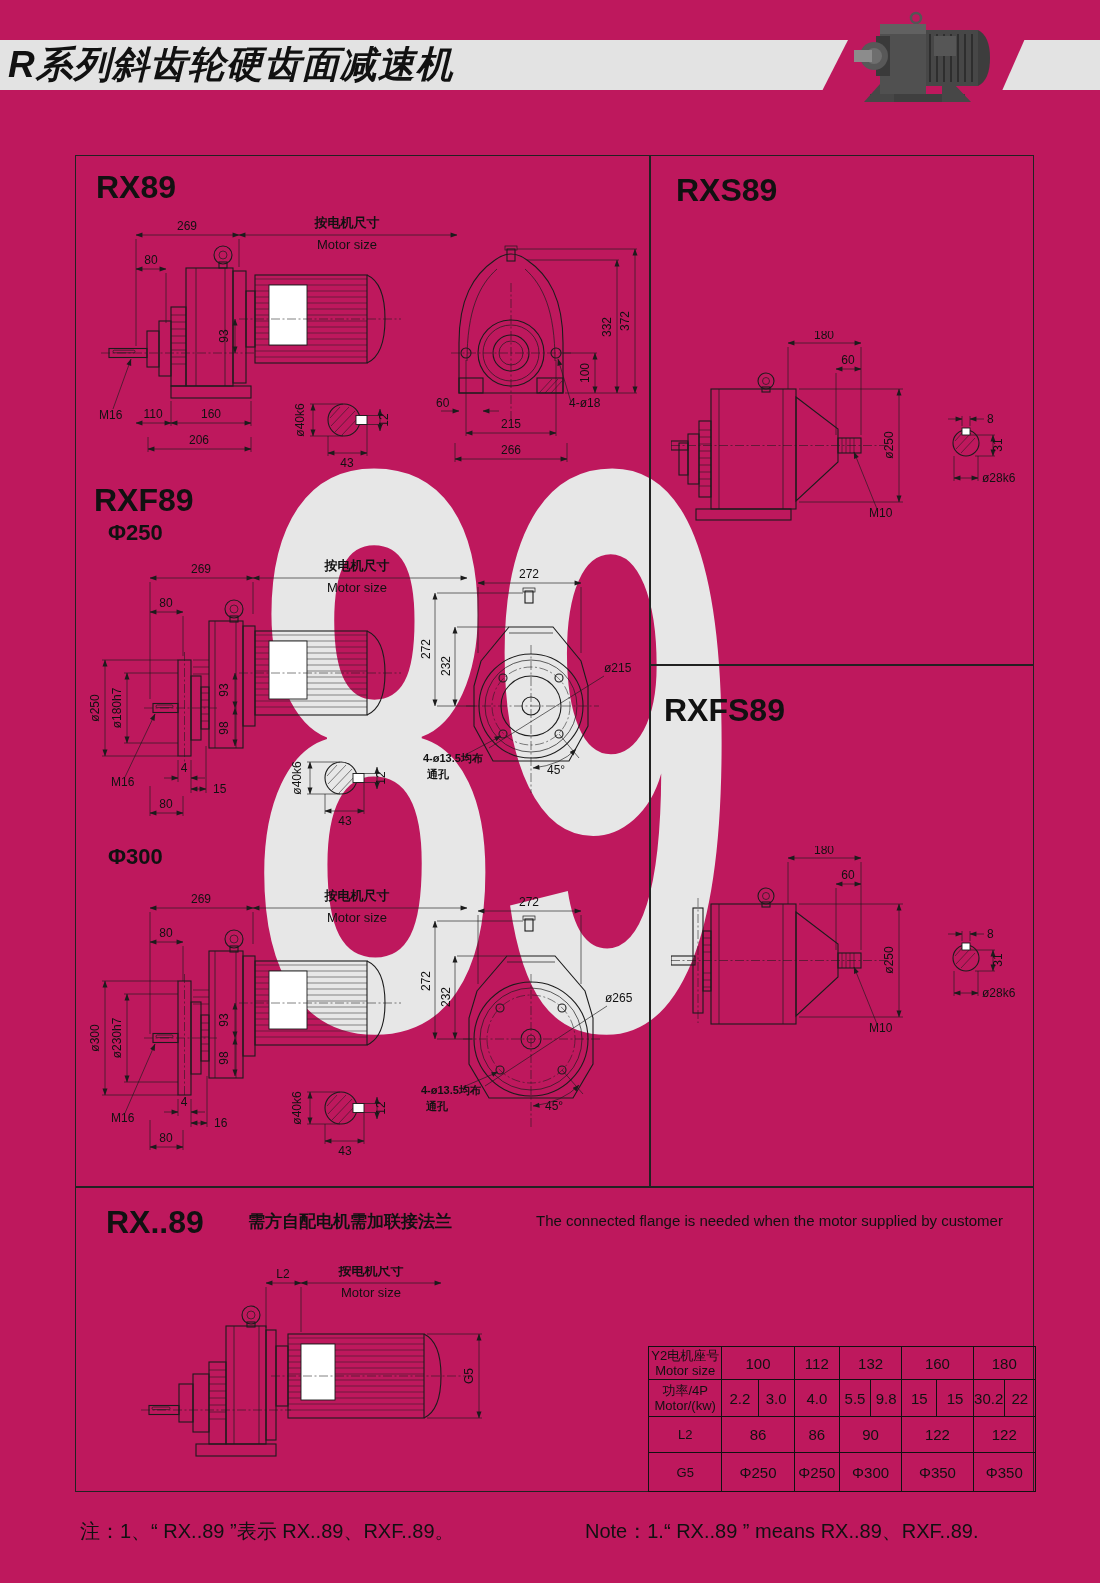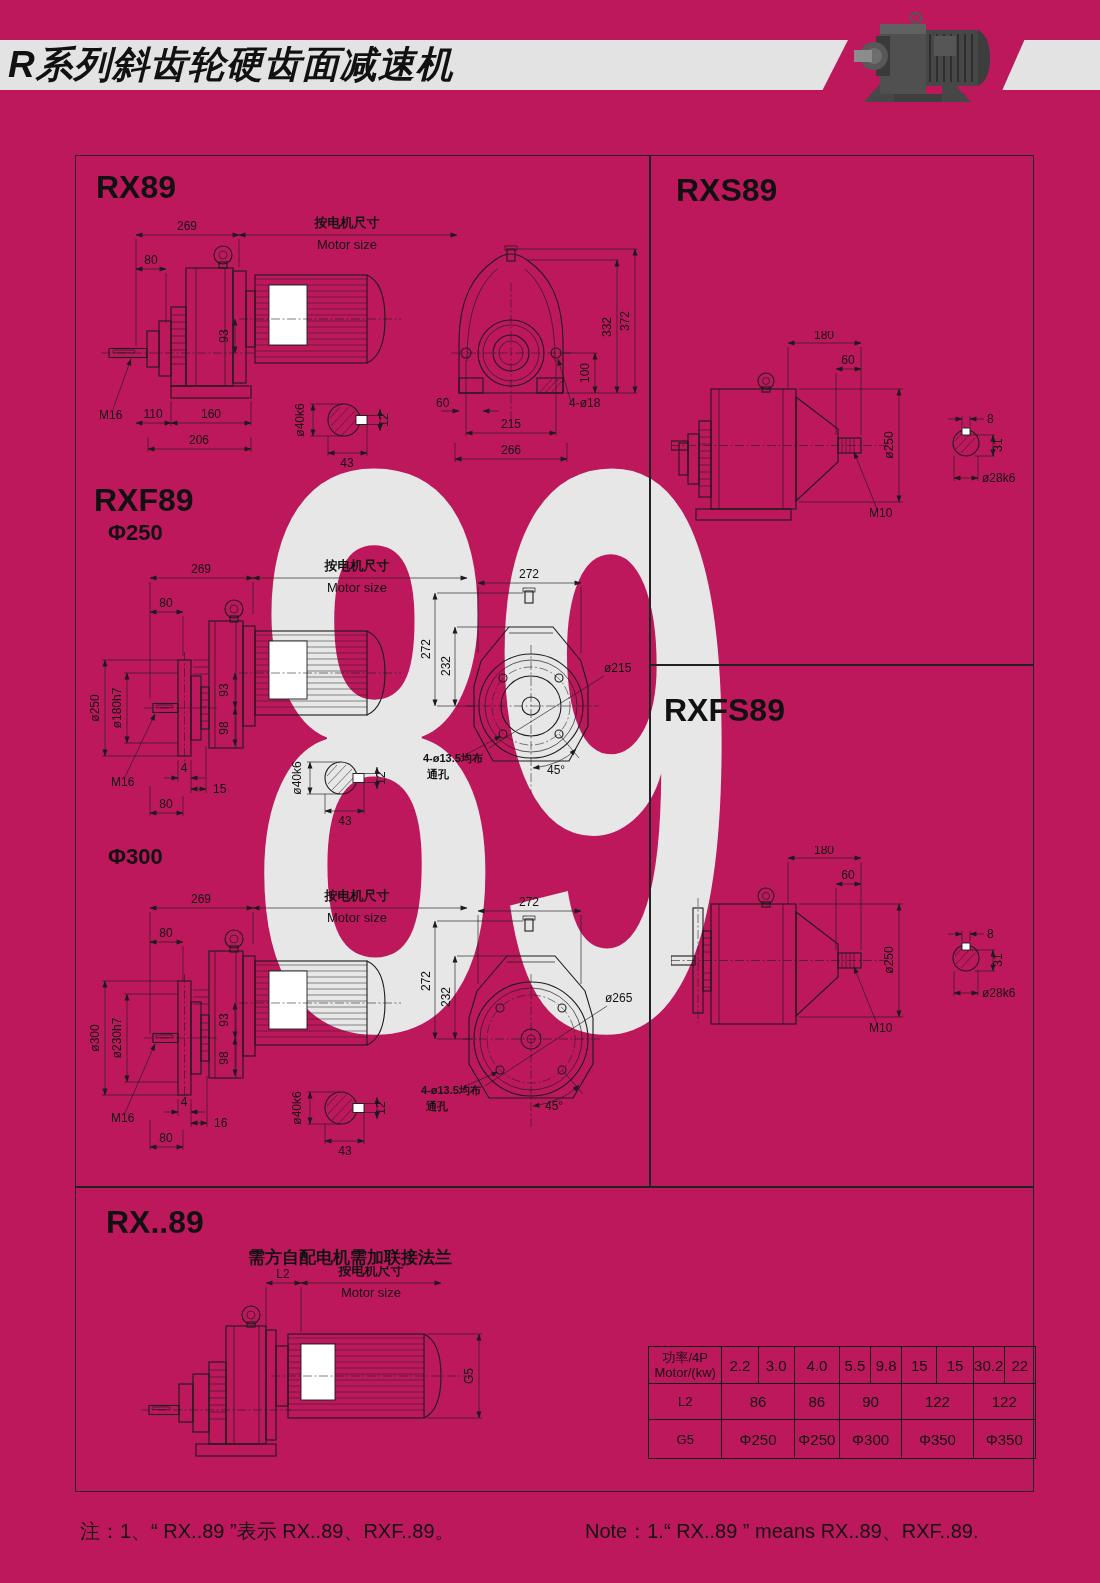--- a/index.html
+++ b/index.html
@@ -27,21 +27,21 @@
   svg text.en{font-size:13px;}
   svg text.sm{font-size:11px;}
   .o{fill:none;stroke:#1c1c1c;stroke-width:1.1;}
   .o2{fill:none;stroke:#1c1c1c;stroke-width:.7;}
   .d{fill:none;stroke:#1c1c1c;stroke-width:.65;}
   .c{fill:none;stroke:#1c1c1c;stroke-width:.55;stroke-dasharray:9 2.5 2 2.5;}
   .h{stroke:#1c1c1c;stroke-width:.55;}
   .fin{stroke:#1c1c1c;stroke-width:.5;}
   .w{fill:#fff;stroke:#1c1c1c;stroke-width:.9;}
   
-  #bt-cn{position:absolute;font-size:17px;font-weight:bold;white-space:nowrap;margin-top:36px;}
+  #bt-cn{position:absolute;font-size:17px;font-weight:bold;white-space:nowrap;}
   #bt-en{position:absolute;font-size:15px;white-space:nowrap;}
   
   #spec-table{position:absolute;left:572px;top:1190px;border-collapse:collapse;table-layout:fixed;width:388px;}
   #spec-table td{border:1.5px solid #111;text-align:center;vertical-align:middle;
                  font-size:15px;padding:0;overflow:hidden;}
   #spec-table td.lbl{font-size:13px;line-height:15px;}
   
   .note{position:absolute;font-size:20px;white-space:nowrap;}
 </style>
 </head>
@@ -648,20 +648,21 @@
       <line class="d" x1="322" y1="104" x2="322" y2="125" marker-start="url(#ar)" marker-end="url(#ar)"></line>
       <text transform="rotate(-90 331 114)" x="331" y="114" text-anchor="middle">31</text>
       <line class="d" x1="283" y1="125" x2="283" y2="150"></line>
         <line class="d" x1="307" y1="125" x2="307" y2="150"></line>
       <line class="d" x1="283" y1="147" x2="307" y2="147" marker-start="url(#ar)" marker-end="url(#ar)"></line>
       <text x="311" y="151">ø28k6</text>
     </svg>
 
     <div class="sec-title" style="left:30px;top:1048px">RX..89</div>
     <div id="bt-cn" style="left:172px;top:1054px">需方自配电机需加联接法兰</div>
+    <div id="bt-en" style="left:460px;top:1056px">The connected flange is needed when the motor supplied by customer</div>
 
     <svg class="abs" style="left:55px;top:1110px" width="370" height="200" viewBox="0 0 370 200">
       <line class="d" x1="135" y1="21" x2="135" y2="62"></line>
         <line class="d" x1="170" y1="21" x2="170" y2="66"></line>
       <line class="d" x1="135" y1="17" x2="170" y2="17" marker-start="url(#ar)" marker-end="url(#ar)"></line>
       <text x="152" y="12" text-anchor="middle">L2</text>
       <line class="d" x1="170" y1="17" x2="310" y2="17" marker-start="url(#ar)" marker-end="url(#ar)"></line>
       <text class="cn" x="240" y="9" text-anchor="middle">按电机尺寸</text>
       <text class="en" x="240" y="31" text-anchor="middle">Motor size</text>
       <circle class="o" cx="120" cy="49" r="9"></circle>
@@ -721,20 +722,31 @@
           <col style="width:36px">
         <col style="width:45px">
           <col style="width:31px">
           <col style="width:31px">
         <col style="width:35px">
           <col style="width:36px">
           <col style="width:31px">
           <col style="width:31px">
       </colgroup>
       <tbody>
+          <tr style="height:33px">
+        <td class="lbl">
+          <div>Y2电机座号</div>
+          <div>Motor size</div>
+        </td>
+        <td colspan="2">100</td>
+        <td>112</td>
+        <td colspan="2">132</td>
+        <td colspan="2">160</td>
+        <td colspan="2">180</td>
+      </tr>
       <tr style="height:37px">
         <td class="lbl">
           <div>功率/4P</div>
           <div>Motor/(kw)</div>
         </td>
         <td>2.2</td>
         <td>3.0</td>
         <td>4.0</td>
         <td>5.5</td>
         <td>9.8</td>

